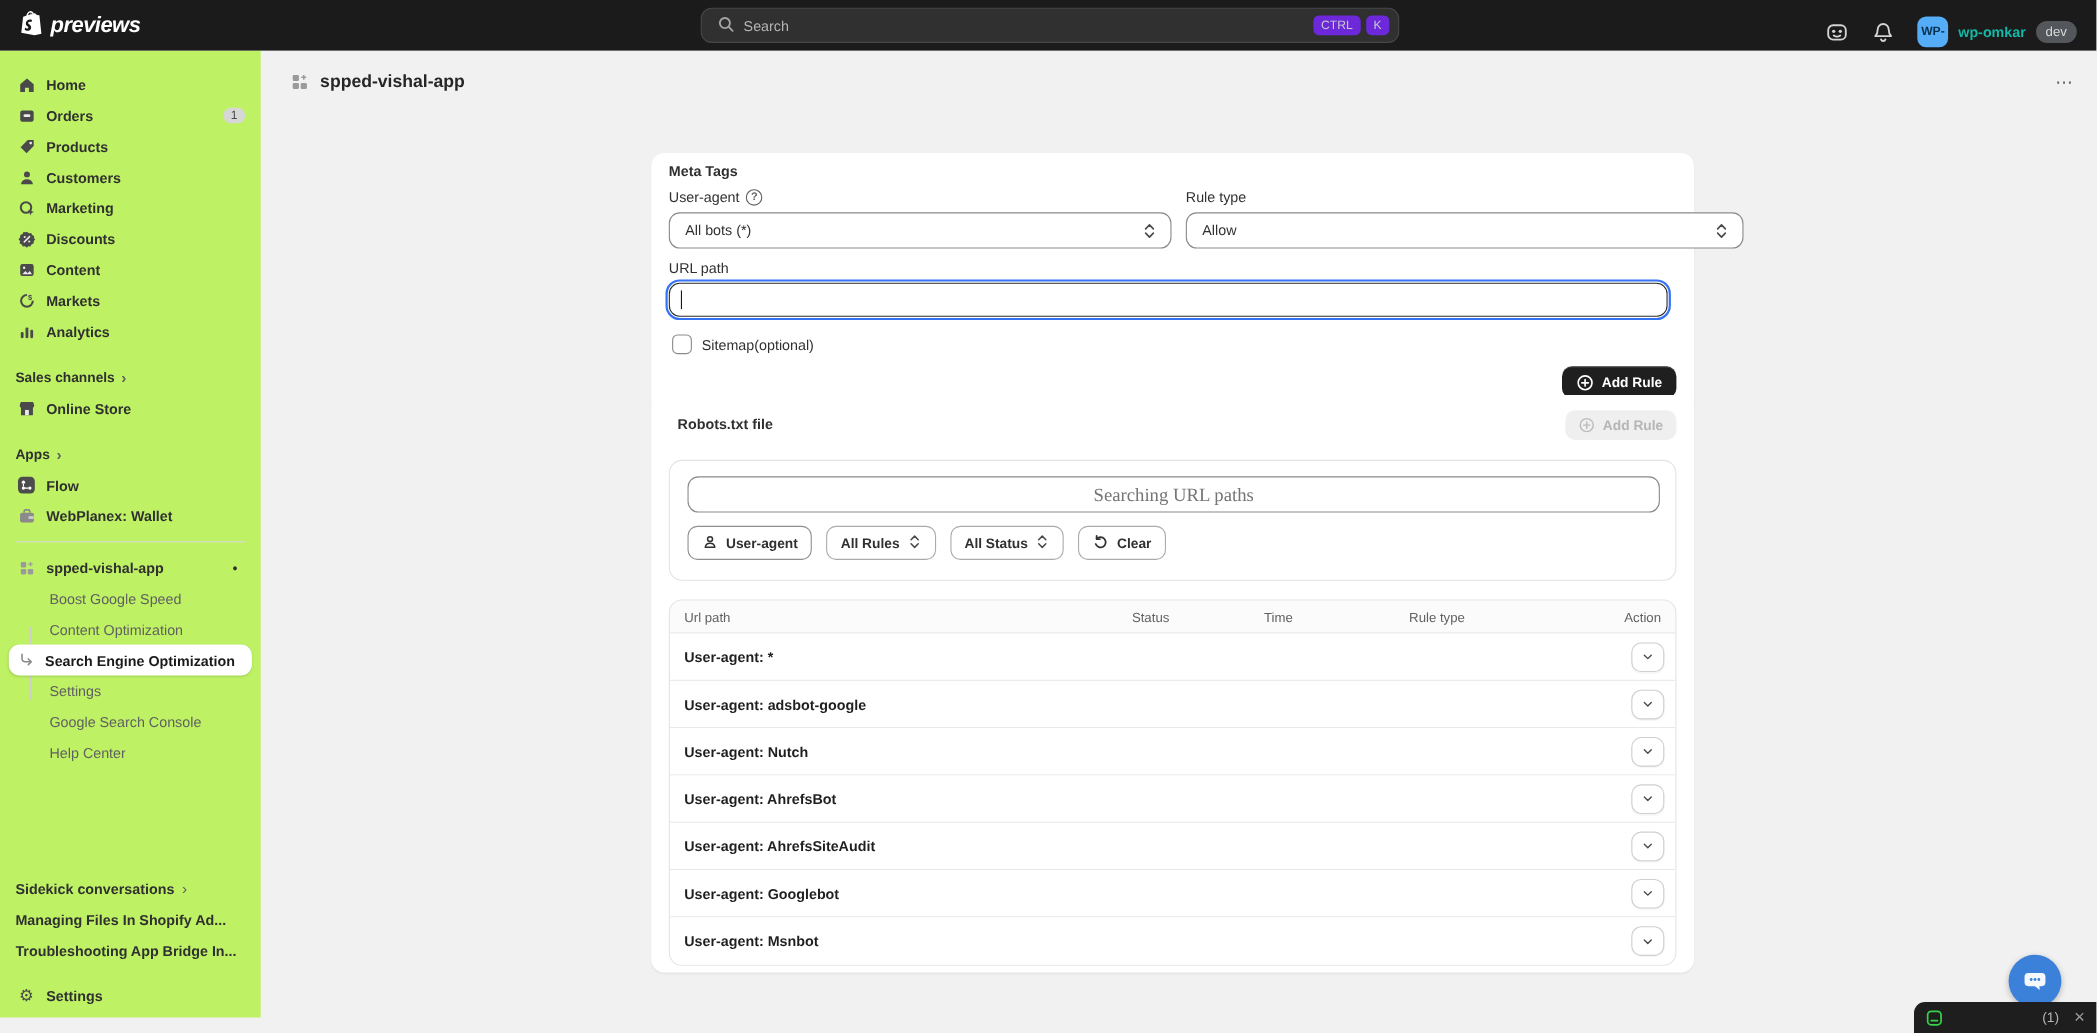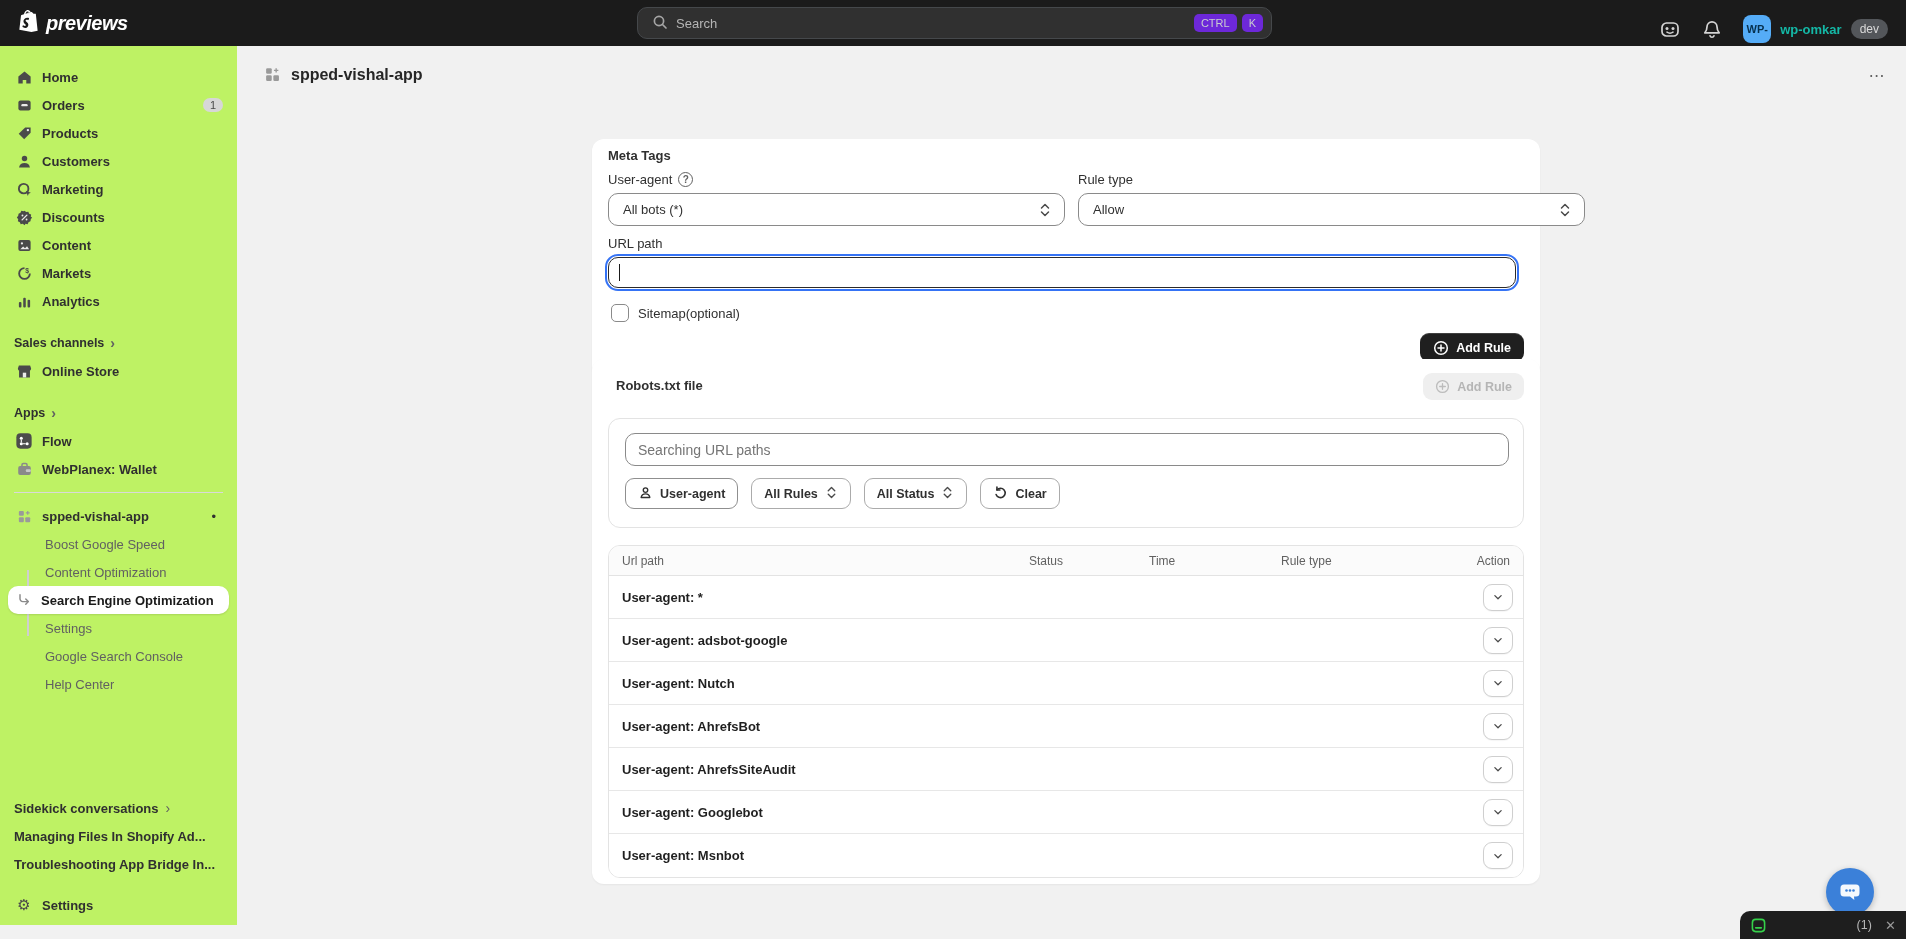--- a/index.html
+++ b/index.html
@@ -52,21 +52,21 @@
   .card1 { top:57px; height:239px;margin-top:36px; }
   .card2 { top:313px; height:525px; }
 
   .sec-title { font-size:13px; font-weight:700; color:#303030; }
   .f-label { font-size:13px; color:#303030; display:flex; align-items:center; gap:6px; }
   .help-dot { width:15px; height:15px; border-radius:50%; border:1.4px solid #616161; color:#616161; font-size:10px; font-weight:700; display:flex; align-items:center; justify-content:center; cursor:pointer; }
 
   .selectbox { position:absolute; height:33px; border:1px solid #8a8a8a; border-radius:10px; background:#fff; display:flex; align-items:center; padding:0 34px 0 14px; font-size:13px; color:#303030; cursor:pointer; }
   .selectbox .updown { position:absolute; right:12px; top:8px; }
 
-  .txtinput { width:100%; height:100%; border:1px solid #8a8a8a; border-radius:10px; padding:0 12px; font-size:14px; color:#303030; font-family:Liberation Sans, sans-serif; background:#fff; outline:none; }
+  .txtinput { width:100%; height:100%; border:1px solid #8a8a8a; border-radius:10px; padding:0 12px; font-size:17px; color:#303030; font-family:Liberation Serif, serif; background:#fff; outline:none;text-align:center; }
   .url-wrap { position:absolute; left:16px; top:118px; width:908px; height:31px; }
   .url-wrap .txtinput { border:1.5px solid #2b2b2b; outline:2px solid #3573f5; outline-offset:1px; border-radius:10px; }
   .caret { position:absolute; left:11px; top:7px; width:1.4px; height:17px; background:#1a1a1a; }
 
   .checkrow { position:absolute; left:19px; top:165px; display:flex; align-items:center; gap:9px; cursor:pointer; }
   .checkbox { width:18px; height:18px; border:1.6px solid #8a8a8a; border-radius:5px; background:#fff; }
 
   .btn-dark { position:absolute; right:16px; top:194px; height:29px; background:#1f1f1f; color:#fff; border-radius:9px; display:flex; align-items:center; gap:7px; padding:0 13px; font-size:12.5px; font-weight:700; cursor:pointer; box-shadow:inset 0 1px 0 rgba(255,255,255,.15); }
   .btn-disabled { position:absolute; right:16px; top:14px; height:27px; background:#efefef; color:#b5b5b5; border-radius:9px; display:flex; align-items:center; gap:7px; padding:0 12px; font-size:12.5px; font-weight:700; cursor:default; }
 

